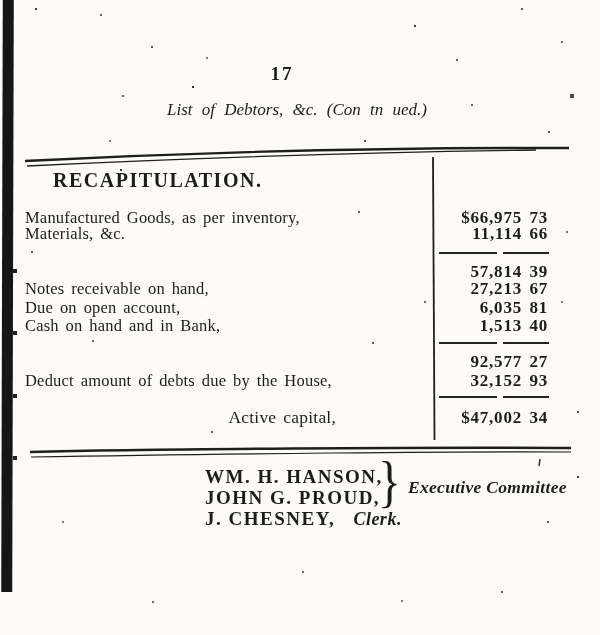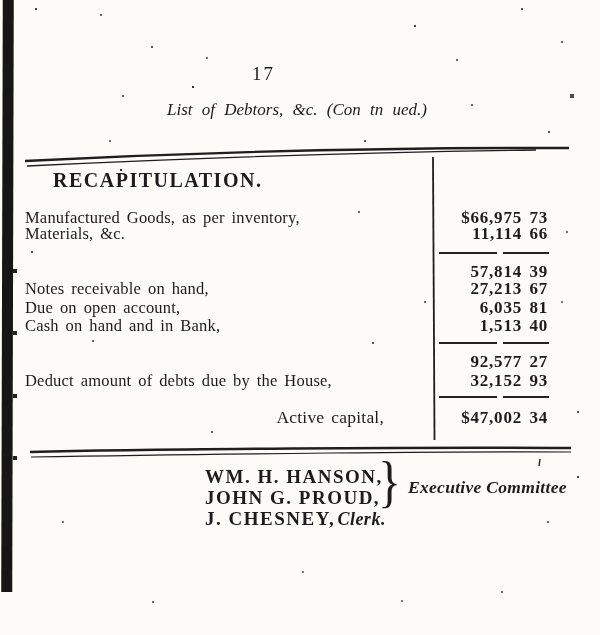--- a/index.html
+++ b/index.html
@@ -14,46 +14,46 @@
   .specks{position:absolute;left:0;top:0;width:2px;height:2px;background:transparent;box-shadow:
     35px 8px 0 0 #444,100px 14px 0 0 #666,151px 46px 0 0 #555,192px 86px 0 0 #333,
     206px 57px 0 0 #777,414px 25px 0 0 #444,521px 8px 0 0 #555,561px 41px 0 0 #666,
     571px 95px 0 1px #4a4a4a,548px 131px 0 0 #555,122px 95px 0 0 #666,364px 140px 0 0 #555,
     471px 104px 0 0 #666,109px 140px 0 0 #777,31px 251px 0 0 #555,92px 340px 0 0 #666,
     372px 342px 0 0 #555,424px 301px 0 0 #666,561px 301px 0 0 #777,577px 411px 0 0 #555,
     211px 431px 0 0 #666,577px 476px 0 0 #444,547px 521px 0 0 #666,302px 571px 0 0 #777,
     152px 601px 0 0 #666,401px 600px 0 0 #777,501px 591px 0 0 #666,62px 521px 0 0 #777,
     456px 59px 0 0 #666,566px 231px 0 0 #777,120px 169px 0 0 #333,358px 211px 0 0 #666,
     14px 270px 0 1px #222,14px 332px 0 1px #222,14px 395px 0 1px #222,14px 457px 0 1px #222;}
-  .pageno{position:absolute;top:63px;left:252px;width:60px;text-align:left;
-    font-size:19px;font-weight:normal;letter-spacing:2px;}
+  .pageno{position:absolute;top:63px;left:252px;width:60px;text-align:center;
+    font-size:19px;font-weight:bold;letter-spacing:2px;}
   .doctitle{position:absolute;top:100px;left:0;width:594px;text-align:center;
     font-style:italic;font-size:17px;word-spacing:5px;}
   .rules{position:absolute;left:0;top:0;pointer-events:none;}
   .recap{position:absolute;top:169px;left:53px;width:320px;text-align:left;
     font-weight:bold;font-size:20px;letter-spacing:1.5px;}
   .trow{position:absolute;left:25px;width:523px;height:19px;display:flex;align-items:baseline;line-height:19px;}
   .lbl{flex:1;font-size:16.5px;letter-spacing:.2px;word-spacing:2.5px;white-space:nowrap;}
-  .lbl.ralign{text-align:right;padding-right:52px;font-size:17.5px;}
+  .lbl.ralign{text-align:right;padding-right:100px;font-size:17.5px;}
   .amt{width:112px;display:flex;font-weight:bold;font-size:17px;letter-spacing:.8px;}
   .amt .d{flex:1;text-align:right;}
   .amt .c{width:26px;text-align:right;}
   .subrule{position:absolute;left:439px;width:110px;display:flex;justify-content:space-between;}
   .subrule .seg{border-top:2.2px solid #222;height:0;}
   .subrule .seg-d{width:58px;}
   .subrule .seg-c{width:46px;}
   .sigline{position:absolute;left:205px;font-size:19px;font-weight:bold;letter-spacing:1.5px;white-space:nowrap;}
   .sig1{top:466px;}
   .sig2{top:487px;}
   .brace{position:absolute;left:376px;top:456px;font-size:56px;line-height:.95;
     font-weight:normal;transform:scaleX(.85);}
   .committee{position:absolute;left:408px;top:477px;font-size:17.5px;font-style:italic;
     font-weight:bold;letter-spacing:.3px;white-space:nowrap;}
   .clerkline{top:508px;}
-  .clerk-role{font-style:italic;font-weight:bold;letter-spacing:.5px;margin-left:2px;font-size:18px;}
+  .clerk-role{font-style:italic;font-weight:bold;letter-spacing:.5px;margin-left:18px;font-size:18px;}
 </style>
 </head>
 <body>
 
 <div class="page">
   <div class="specks"></div>
   <div class="gutter"></div>
 
   <div class="pageno">17</div>
   <div class="doctitle">List of Debtors, &amp;c. (Con tn ued.)</div>

